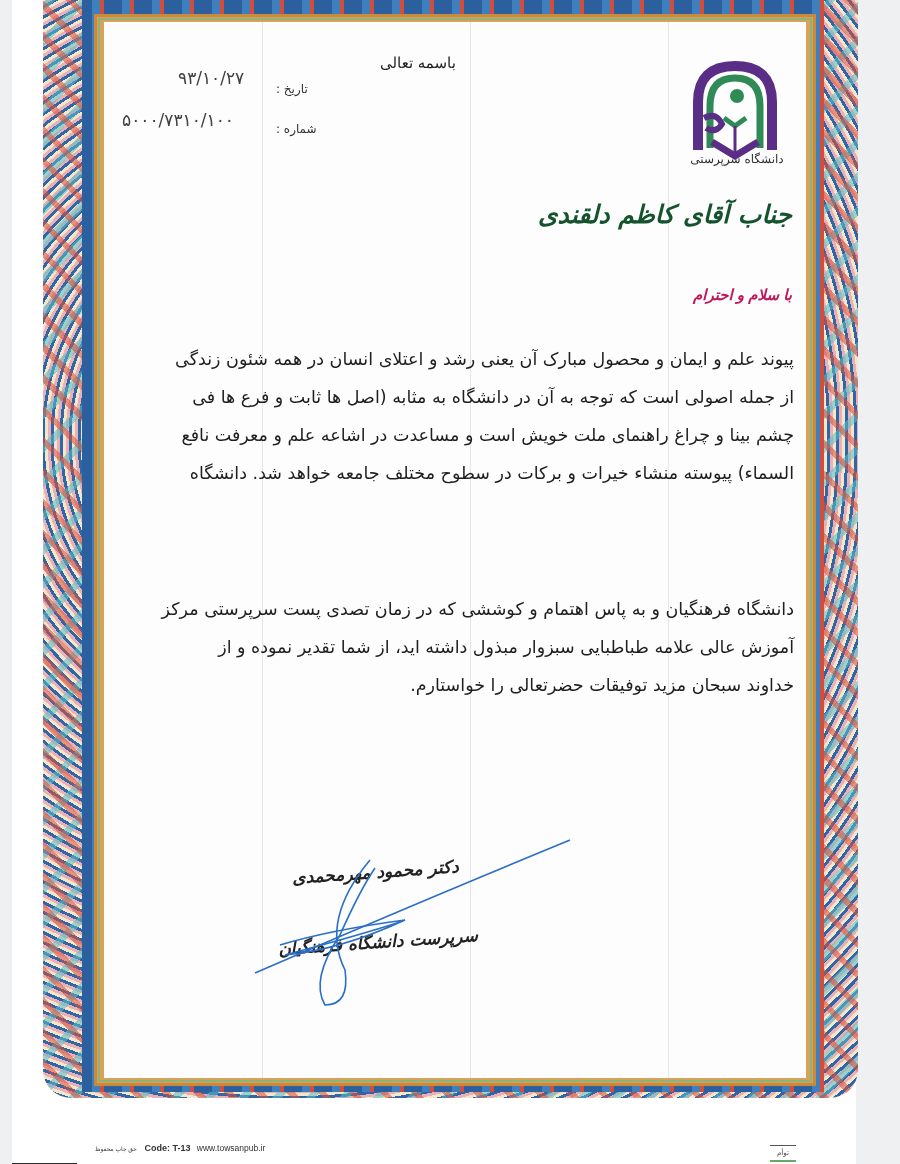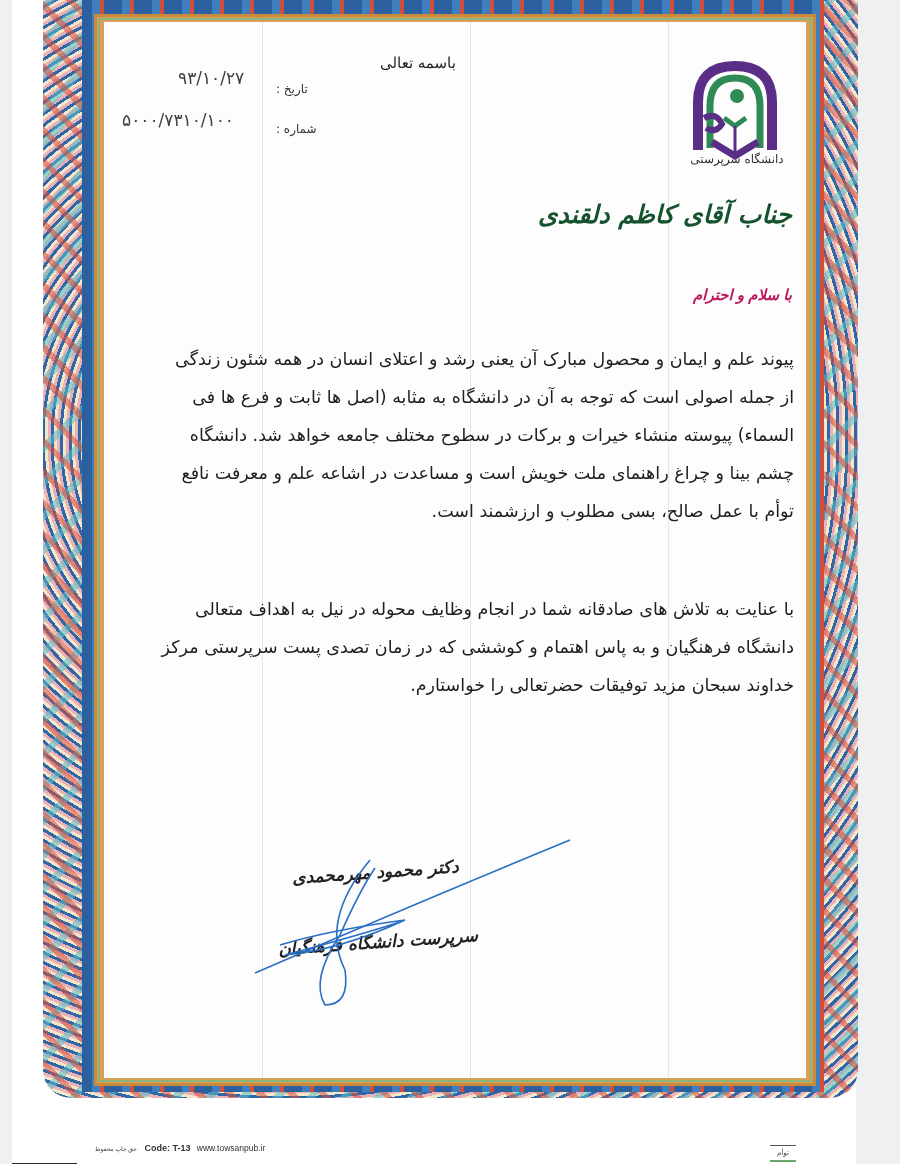--- a/index.html
+++ b/index.html
@@ -145,28 +145,27 @@
   <line x1="53" y1="68" x2="53" y2="100" stroke="#5a2d86" stroke-width="3"></line>
 </svg>
 <div class="logo-caption">دانشگاه سرپرستی</div>
 
 <div class="addressee">جناب آقای کاظم دلقندی</div>
 <div class="salutation">با سلام و احترام</div>
 
 <div class="para" style="top:340px">
   <span>پیوند علم و ایمان و محصول مبارک آن یعنی رشد و اعتلای انسان در همه شئون زندگی</span>
   <span>از جمله اصولی است که توجه به آن در دانشگاه به مثابه (اصل ها ثابت و فرع ها فی</span>
+  <span>چشم بینا و چراغ راهنمای ملت خویش است و مساعدت در اشاعه علم و معرفت نافع</span>
   <span>السماء) پیوسته منشاء خیرات و برکات در سطوح مختلف جامعه خواهد شد. دانشگاه</span>
-  <span>چشم بینا و چراغ راهنمای ملت خویش است و مساعدت در اشاعه علم و معرفت نافع</span>
-  <span>توأم با عمل صالح، بسی مطلوب و ارزشمند است.</span>
 </div>
 
 <div class="para" style="top:590px">
-  <span>با عنایت به تلاش های صادقانه شما در انجام وظایف محوله در نیل به اهداف متعالی</span>
   <span>دانشگاه فرهنگیان و به پاس اهتمام و کوششی که در زمان تصدی پست سرپرستی مرکز</span>
+  <span>آموزش عالی علامه طباطبایی سبزوار مبذول داشته اید، از شما تقدیر نموده و از</span>
   <span>خداوند سبحان مزید توفیقات حضرتعالی را خواستارم.</span>
 </div>
 
 <div class="signer-name">دکتر محمود مهرمحمدی</div>
 <div class="signer-title">سرپرست دانشگاه فرهنگیان</div>
 <svg class="signature" viewBox="0 0 330 180">
   <path d="M5 143 Q150 80 320 10" fill="none" stroke="#2a6fc4" stroke-width="1.6"></path>
   <path d="M30 115 Q80 100 155 90 Q90 120 35 125 Q110 105 150 92" fill="none" stroke="#2a6fc4" stroke-width="1.6"></path>
   <path d="M120 30 Q70 90 95 140 Q100 175 75 175 Q60 150 90 105 Q110 60 125 38" fill="none" stroke="#2a6fc4" stroke-width="1.6"></path>
 </svg>

